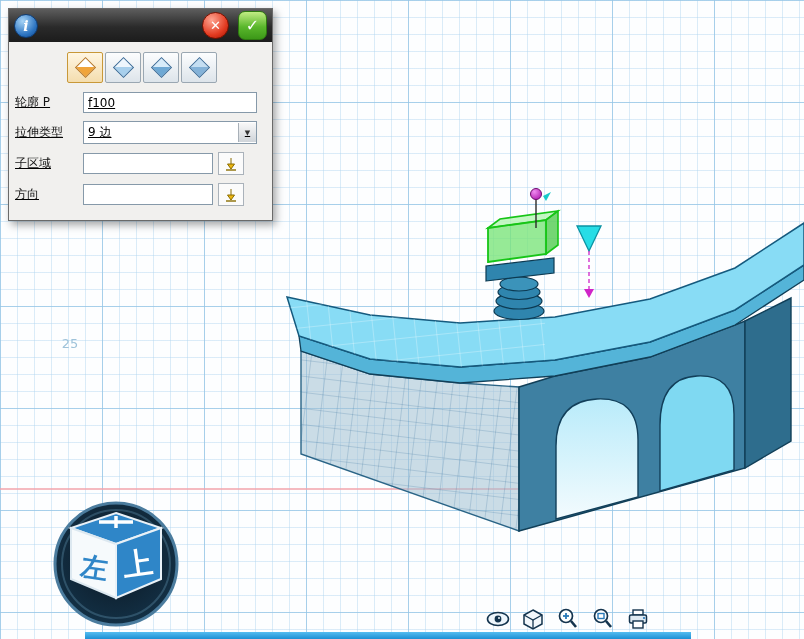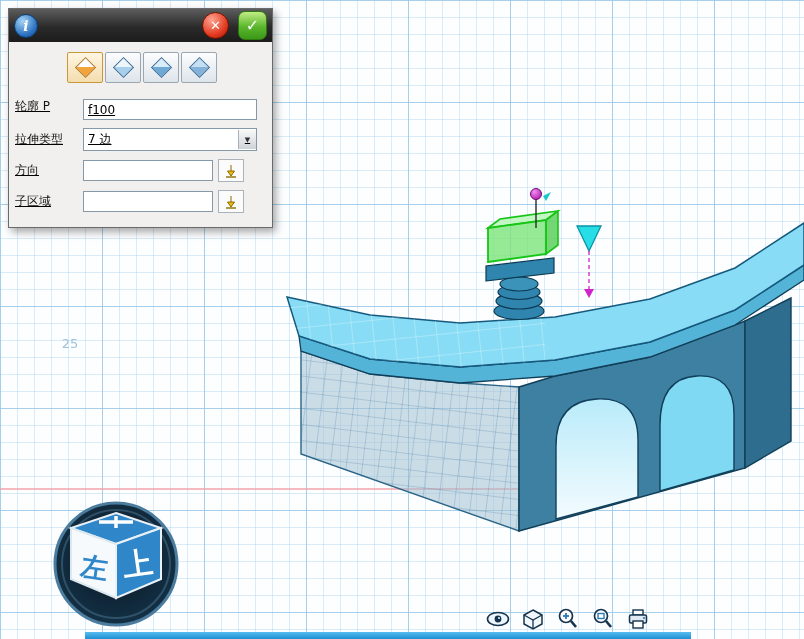--- a/index.html
+++ b/index.html
@@ -40,21 +40,21 @@
   .tool-btn.selected{background:linear-gradient(#fff6e2,#f4ddae);border-color:#c89838;}
   .diamond{width:13px;height:13px;transform:rotate(45deg);border:1px solid #3a6a96;}
   .d1{background:linear-gradient(135deg,#ffffff 45%,#f0a43a 45%);border-color:#b4762a;}
   .d2{background:linear-gradient(135deg,#eef6fd 45%,#a8cfec 45%);}
   .d3{background:linear-gradient(135deg,#d8ecfa 45%,#6ea8d4 45%);}
   .d4{background:linear-gradient(135deg,#c4def2 45%,#84b2d8 45%);}
   .row{display:flex;align-items:center;margin:8px 6px;text-decoration:underline;}
   .row label{width:68px;font-size:12px;color:#161616;}
   .txt{height:19px;border:1px solid #8699a9;background:#fff;font-size:12px;padding:0 4px;
        font-family:inherit;outline:none;}
-  .txt.wide{width:164px;margin-top:7px;}
+  .txt.wide{width:164px;}
   .txt.narrow{width:120px;}
   .dropdown{width:172px;height:21px;border:1px solid #8699a9;background:#fff;
             display:flex;align-items:center;cursor:pointer;}
   .dd-text{flex:1;padding:0 4px;font-size:12px;}
   .dd-btn{width:17px;height:19px;background:linear-gradient(#f8f8f8,#cfd4d9);
           border-left:1px solid #a8b0b8;display:flex;align-items:center;justify-content:center;
           font-size:7px;color:#333;}
   .pick-btn{width:24px;height:21px;border:1px solid #aab2ba;background:#fbfbfb;margin-left:5px;
             display:flex;align-items:center;justify-content:center;cursor:pointer;}
   
@@ -221,41 +221,41 @@
     </div>
 
     <div class="row">
       <label>轮廓 P</label>
       <input class="txt wide" type="text" value="f100" style="">
     </div>
 
     <div class="row">
       <label>拉伸类型</label>
       <div class="dropdown">
-        <div class="dd-text">7 边</div>
+        <div class="dd-text">9 边</div>
         <div class="dd-btn">▼</div>
+      </div>
+    </div>
+
+    <div class="row">
+      <label>子区域</label>
+      <input class="txt narrow" type="text" value="" style="">
+      <div class="pick-btn">
+        <svg width="14" height="14" viewBox="0 0 14 14">
+          <path d="M7 1 V7 H3.5 L7 12 L10.5 7 H7.01" fill="#eeb711" stroke="#8a6d00" stroke-width="1"></path>
+          <line x1="2" y1="13" x2="12" y2="13" stroke="#8a6d00" stroke-width="1.4"></line>
+        </svg>
       </div>
     </div>
 
     <div class="row">
       <label>方向</label>
       <input class="txt narrow" type="text" value="" style="">
       <div class="pick-btn">
         <svg width="14" height="14" viewBox="0 0 14 14">
           <path d="M7 1 V7 H3.5 L7 12 L10.5 7 H7.01" fill="#eeb711" stroke="#8a6d00" stroke-width="1"></path>
           <line x1="2" y1="13" x2="12" y2="13" stroke="#8a6d00" stroke-width="1.4"></line>
         </svg>
       </div>
     </div>
-
-    <div class="row">
-      <label>子区域</label>
-      <input class="txt narrow" type="text" value="" style="">
-      <div class="pick-btn">
-        <svg width="14" height="14" viewBox="0 0 14 14">
-          <path d="M7 1 V7 H3.5 L7 12 L10.5 7 H7.01" fill="#eeb711" stroke="#8a6d00" stroke-width="1"></path>
-          <line x1="2" y1="13" x2="12" y2="13" stroke="#8a6d00" stroke-width="1.4"></line>
-        </svg>
-      </div>
-    </div>
     <div style="height:6px;"></div>
   </div>
 </div>
 
 </body></html>

